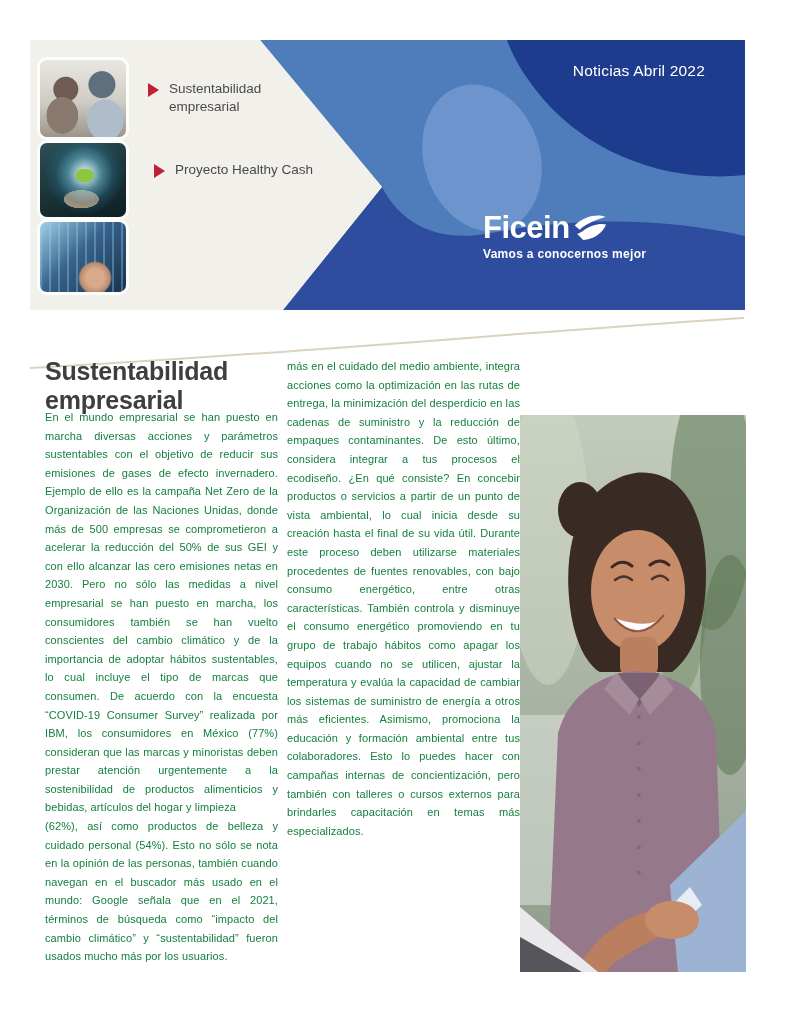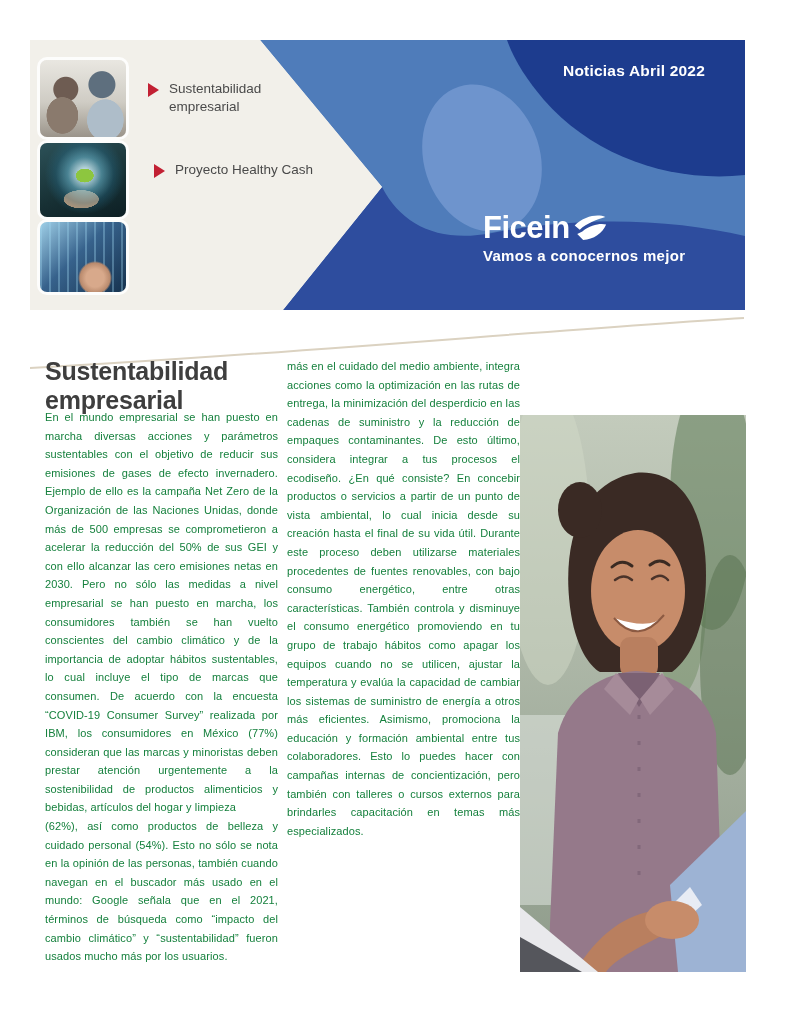--- a/index.html
+++ b/index.html
@@ -27,26 +27,26 @@
     radial-gradient(circle at 64% 80%, #d8a98b 9px, #b98a6d 15px, transparent 17px),
     repeating-linear-gradient(90deg, rgba(160,215,240,.35) 0 2px, transparent 2px 9px),
     linear-gradient(135deg,#9fd0e8 0%,#37628c 45%,#16324e 100%);}
 
   .menu-item{position:absolute;left:118px;display:flex;align-items:flex-start;width:190px;}
   .menu-item .tri{width:0;height:0;margin:3px 10px 0 0;flex:none;
     border-left:11px solid #c22033;border-top:7px solid transparent;border-bottom:7px solid transparent;}
   .menu-item .lbl{font-size:13.5px;font-weight:500;color:#4a4a4a;line-height:1.35;width:160px;}
   .mi1{top:40px;} .mi2{top:121px;padding-left:6px;} .mi3{top:198px;}
 
-  .banner{position:absolute;top:22px;right:40px;color:#fff;font-weight:700;font-size:15.5px;letter-spacing:.2px;}
+  .banner{position:absolute;top:22px;right:40px;color:#fff;font-weight:400;font-size:15.5px;letter-spacing:.2px;}
   .logo-block{position:absolute;right:52px;top:172px;width:210px;text-align:left;color:#fff;}
   .logo-row{display:flex;align-items:center;}
   .logo-text{font-size:31px;font-weight:700;letter-spacing:-.5px;line-height:1;}
   .logo-mark{width:34px;height:30px;margin-left:3px;}
-  .logo-tag{font-size:15px;font-weight:700;letter-spacing:.3px;margin-top:4px;}
+  .logo-tag{font-size:12px;font-weight:700;letter-spacing:.3px;margin-top:4px;}
 
   
   .deco-line{position:absolute;left:28px;top:310px;width:720px;height:80px;}
 
   
   .title{position:absolute;left:45px;top:340px;width:230px;font-size:25px;font-weight:700;
          color:#3e3e3e;line-height:1.18;letter-spacing:-.2px;}
   .col{position:absolute;width:233px;font-size:11px;line-height:18.6px;color:#15803d;
        text-align:justify;letter-spacing:.1px;}
   .col p{margin:0;}

